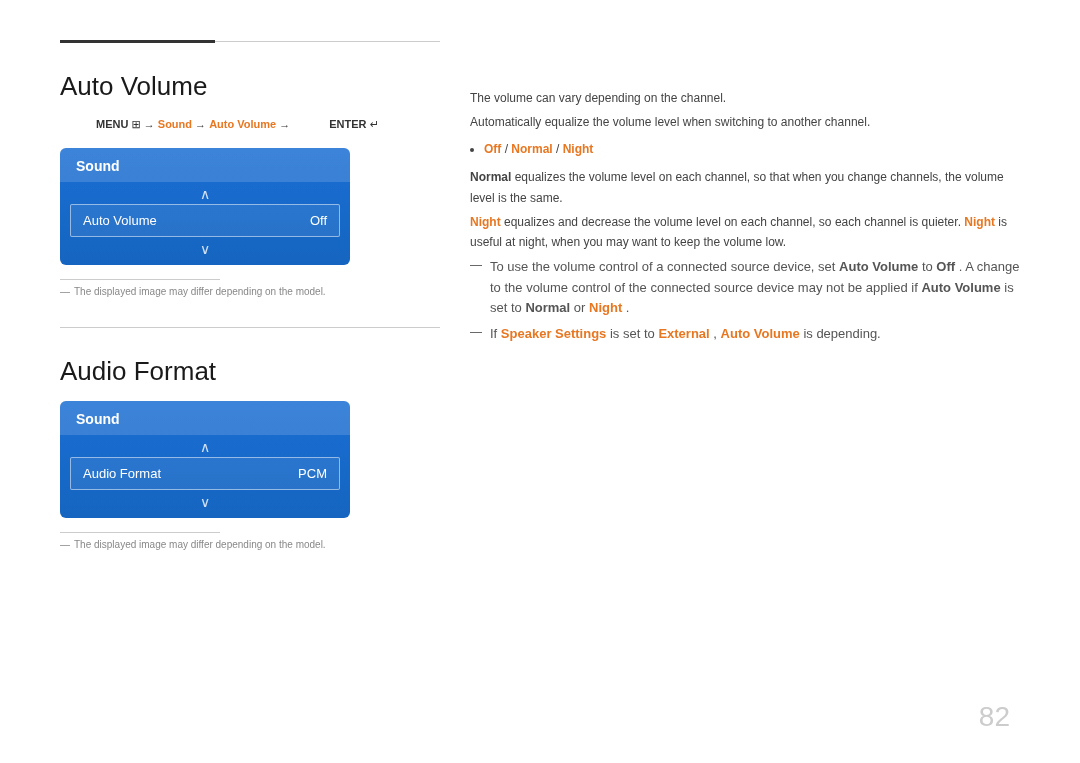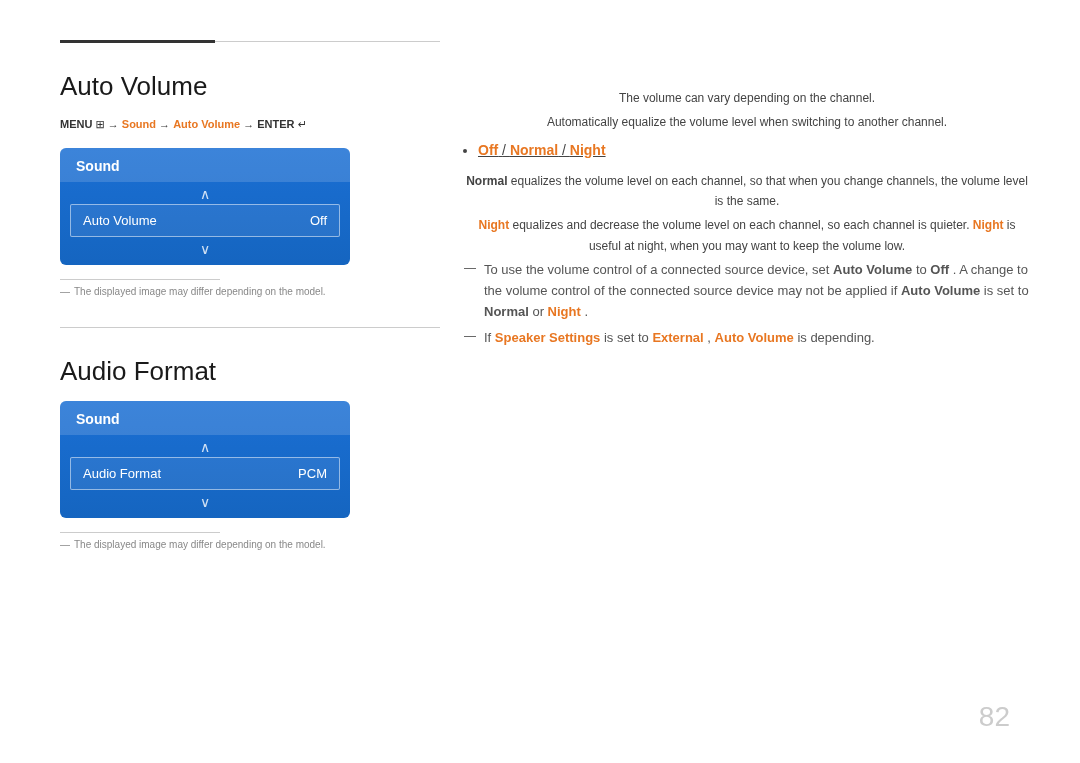--- a/index.html
+++ b/index.html
@@ -12,21 +12,21 @@
       color: #333;
       overflow: hidden;
       position: relative;
     }
 
     .page-container {
       display: flex;
       width: 100%;
       height: 100%;
       padding: 40px 50px 40px 60px;
-      gap: 24px;
+      gap: 30px;
     }
 
     
     .left-col {
       width: 380px;
       flex-shrink: 0;
       display: flex;
       flex-direction: column;
     }
 
@@ -45,20 +45,21 @@
 
     .menu-path {
       font-size: 11px;
       color: #333;
       margin-bottom: 14px;
       line-height: 1.6;
     }
 
     .menu-path .menu-keyword {
       font-weight: bold;
+      margin-left: 36px;
     }
 
     .menu-path .menu-orange {
       color: #e87722;
       font-weight: bold;
     }
 
     
     .tv-menu-box {
       background: linear-gradient(to bottom, #1a6fd4, #1565c0);
@@ -154,33 +155,31 @@
 
     .right-section-1 {
       margin-bottom: 32px;
     }
 
     .desc-text {
       font-size: 12px;
       color: #444;
       line-height: 1.7;
       margin-bottom: 4px;
-      text-align: center;
     }
 
     .option-list {
       margin: 6px 0 8px 14px;
       list-style: disc;
     }
 
     .option-list li {
-      font-size: 14px;
+      font-size: 12px;
       color: #444;
       line-height: 1.7;
-      text-decoration: underline;
     }
     .option-orange { color: #e87722; }
 
     .desc-bold { font-weight: bold; }
     .desc-orange { color: #e87722; font-weight: bold; }
 
     .note-row {
       display: flex;
       align-items: flex-start;
       gap: 8px;

